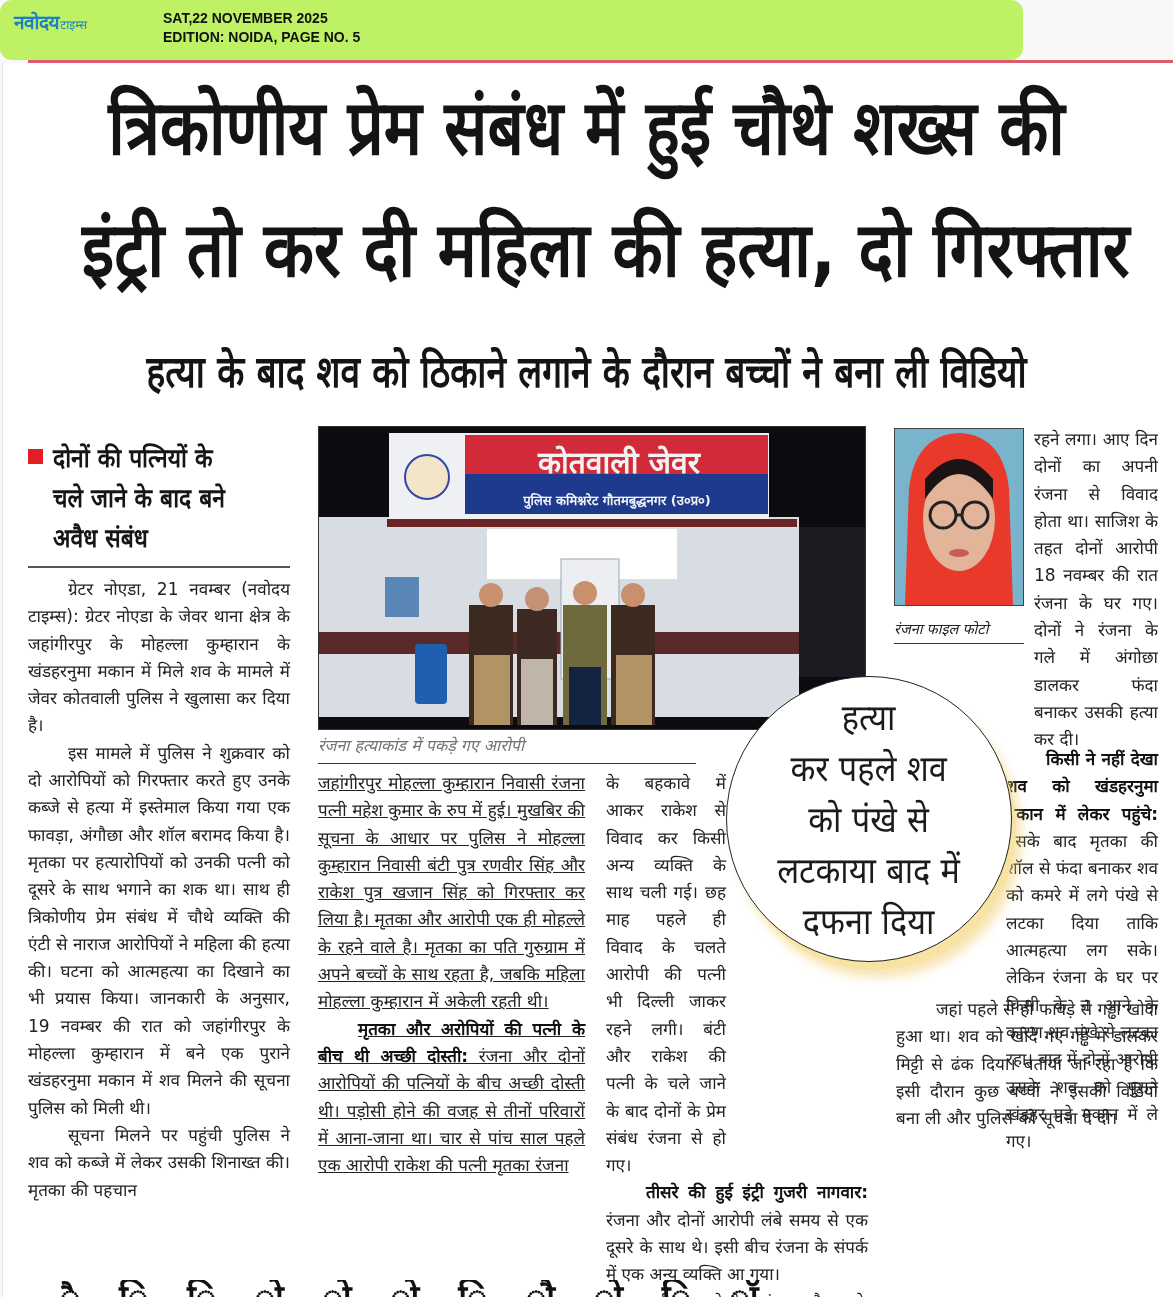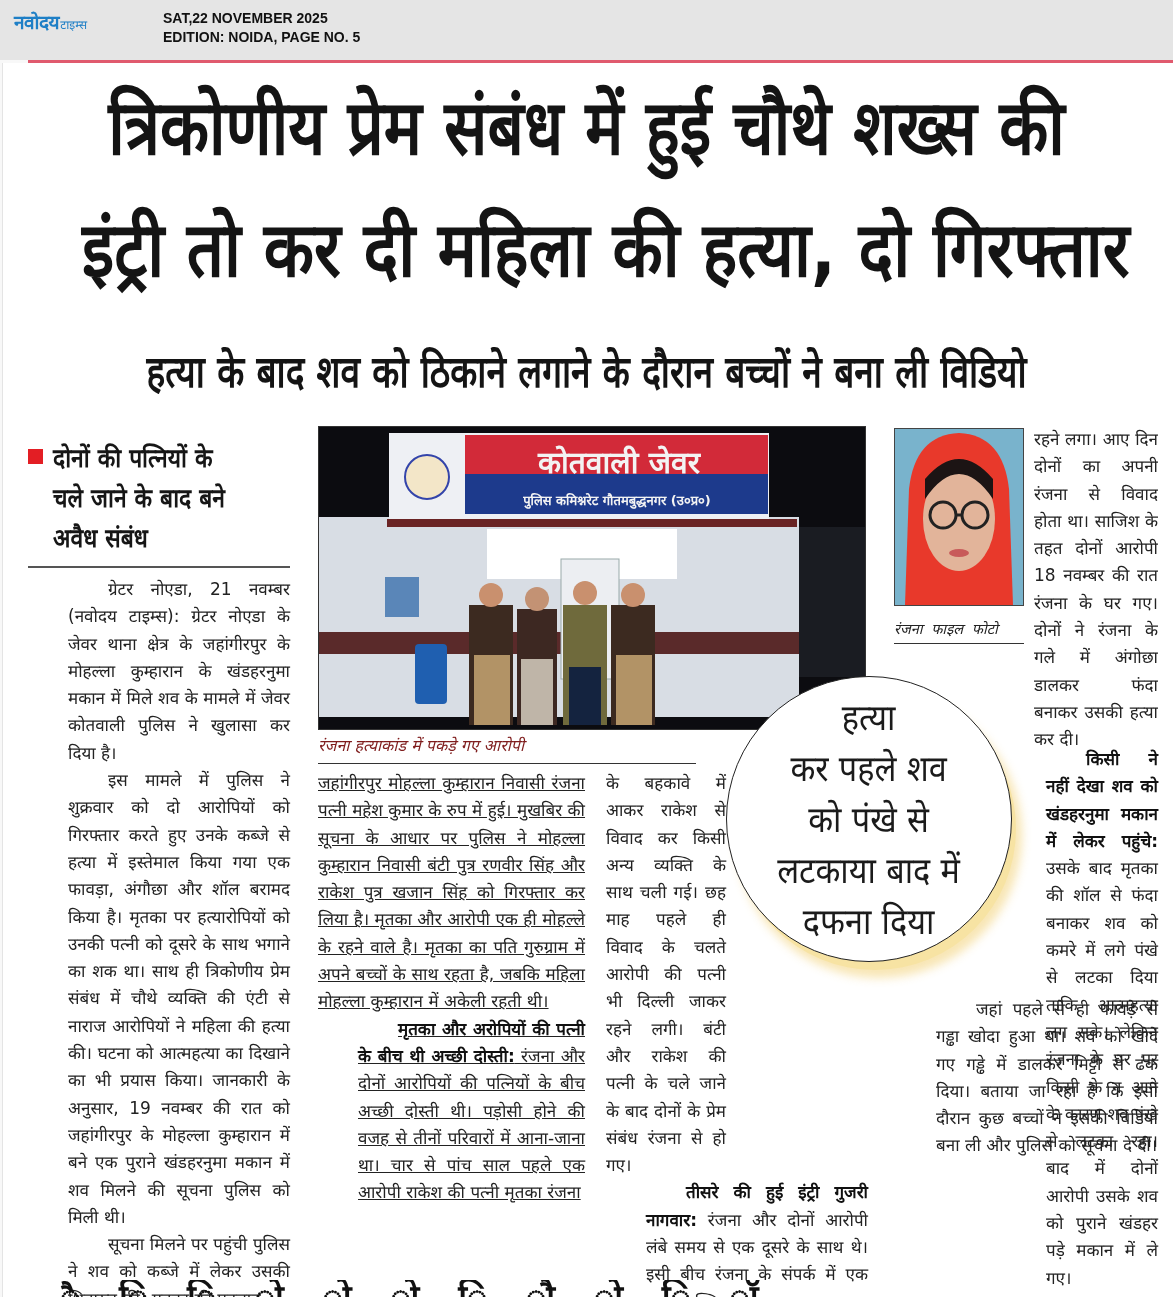--- a/index.html
+++ b/index.html
@@ -2,21 +2,21 @@
 <html><head>
 <meta charset="utf-8">
 <style>
   html, body { margin:0; padding:0; }
   body {
     width:1173px; height:1297px; overflow:hidden;
     background:#f8f8f8;
     font-family:"Liberation Sans","DejaVu Sans",sans-serif;
     color:#1a1a1a; position:relative;
   }
-  .topbar { position:absolute; left:0; top:0; width:1173px; height:60px; background:#e5e5e5; }
+  .topbar { position:absolute; left:0; top:0; width:1023px; height:60px; background:#bef264;border-radius:12px; }
   .logo { position:absolute; left:14px; top:9px; display:flex; align-items:baseline; color:#1e7fc6; }
   .logo .main { font-family:"DejaVu Sans",sans-serif; font-weight:bold; font-size:19px; letter-spacing:-0.5px; }
   .logo .sub { font-family:Liberation Sans, sans-serif; font-size:12px; margin-left:1px; }
   .meta { position:absolute; left:163px; top:9px; font-weight:bold; font-size:14px; line-height:19px; color:#111; }
   .rule-top { position:absolute; left:28px; top:60px; width:1145px; height:3px; background:#e05a6e; }
   .page { position:absolute; left:2px; top:63px; width:1171px; height:1234px; background:#fff; border-left:1px solid #e4e4e4; }
 
   .headline {
     position:absolute; left:0; width:1173px; text-align:center;
     font-family:"DejaVu Sans",sans-serif; font-weight:bold; color:#141414;
@@ -24,40 +24,40 @@
   }
   .h1 { top:78px; font-size:76px; line-height:100px; transform:scaleX(0.84); }
   .h2 { top:200px; font-size:76px; line-height:100px; transform:scaleX(0.86); }
   .subhead { top:342px; font-size:44px; line-height:60px; transform:scaleX(0.80); }
 
   .body-text {
     font-family:"DejaVu Sans",sans-serif; font-size:17px; line-height:27.3px;
     text-align:justify; color:#222; margin:0;
   }
   .body-text p { margin:0; text-indent:0; }
-  .body-text p.indent { text-indent:40px;margin-left:40px; }
+  .body-text p.indent { text-indent:40px; }
   .bold { font-weight:bold; color:#111; }
 
   .col1 { position:absolute; left:28px; top:438px; width:262px; }
   .kicker { display:flex; align-items:flex-start; }
   .kicker .bullet { width:15px; height:15px; background:#e31e24; margin-top:11px; margin-right:10px; flex:none; }
   .kicker .text { font-family:"DejaVu Sans",sans-serif; font-weight:bold; font-size:26px; line-height:40px; color:#161616; transform:scaleX(0.88); transform-origin:left top; white-space:nowrap; }
   .kicker-rule { height:2px; background:#555; margin-top:8px; margin-bottom:8px; }
 
   .photo-main { position:absolute; left:318px; top:426px; width:546px; height:302px; background:#0d0d10; overflow:hidden; border:1px solid #333; }
-  .caption-main { position:absolute; left:318px; top:734px; width:380px; font-family:"DejaVu Sans",sans-serif; font-style:italic; font-size:16px; color:#7f1d1d; }
+  .caption-main { position:absolute; left:318px; top:734px; width:380px; font-family:"DejaVu Sans",sans-serif; font-style:italic; font-size:16px; color:#737373; }
   .caption-rule { position:absolute; left:318px; top:763px; width:378px; height:1px; background:#333; }
 
   .col2 { position:absolute; left:318px; top:770px; width:267px;text-decoration:underline; }
   .col3 { position:absolute; left:606px; top:770px; width:262px; }
   .col4 { position:absolute; left:1034px; top:426px; width:124px; }
   .col4b { position:absolute; left:896px; top:746px; width:262px; }
 
   .photo-side { position:absolute; left:894px; top:428px; width:128px; height:176px; background:#6fa9c4; overflow:hidden; border:1px solid #444; }
-  .caption-side { position:absolute; left:894px; top:618px; width:132px; font-family:Liberation Mono, monospace; font-style:italic; font-size:14.5px; color:#222; white-space:nowrap; }
+  .caption-side { position:absolute; left:894px; top:618px; width:132px; font-family:Liberation Sans, sans-serif; font-style:italic; font-size:14.5px; color:#222; white-space:nowrap; }
   .caption-side-rule { position:absolute; left:894px; top:643px; width:130px; height:1px; background:#333; }
 
   .pull-circle {
     position:absolute; left:726px; top:676px; width:284px; height:284px; border-radius:50%;
     background:#fff; border:1.5px solid #222;
     box-shadow:6px 10px 0 -2px #f7e3a3, 10px 16px 10px rgba(240,200,90,0.45);
     display:flex; align-items:center; justify-content:center; text-align:center;
   }
   .pull-circle .text { font-family:"DejaVu Sans",sans-serif; font-size:36px; line-height:51px; color:#1b1b1b; transform:scaleX(0.9); white-space:pre-line; }
 

